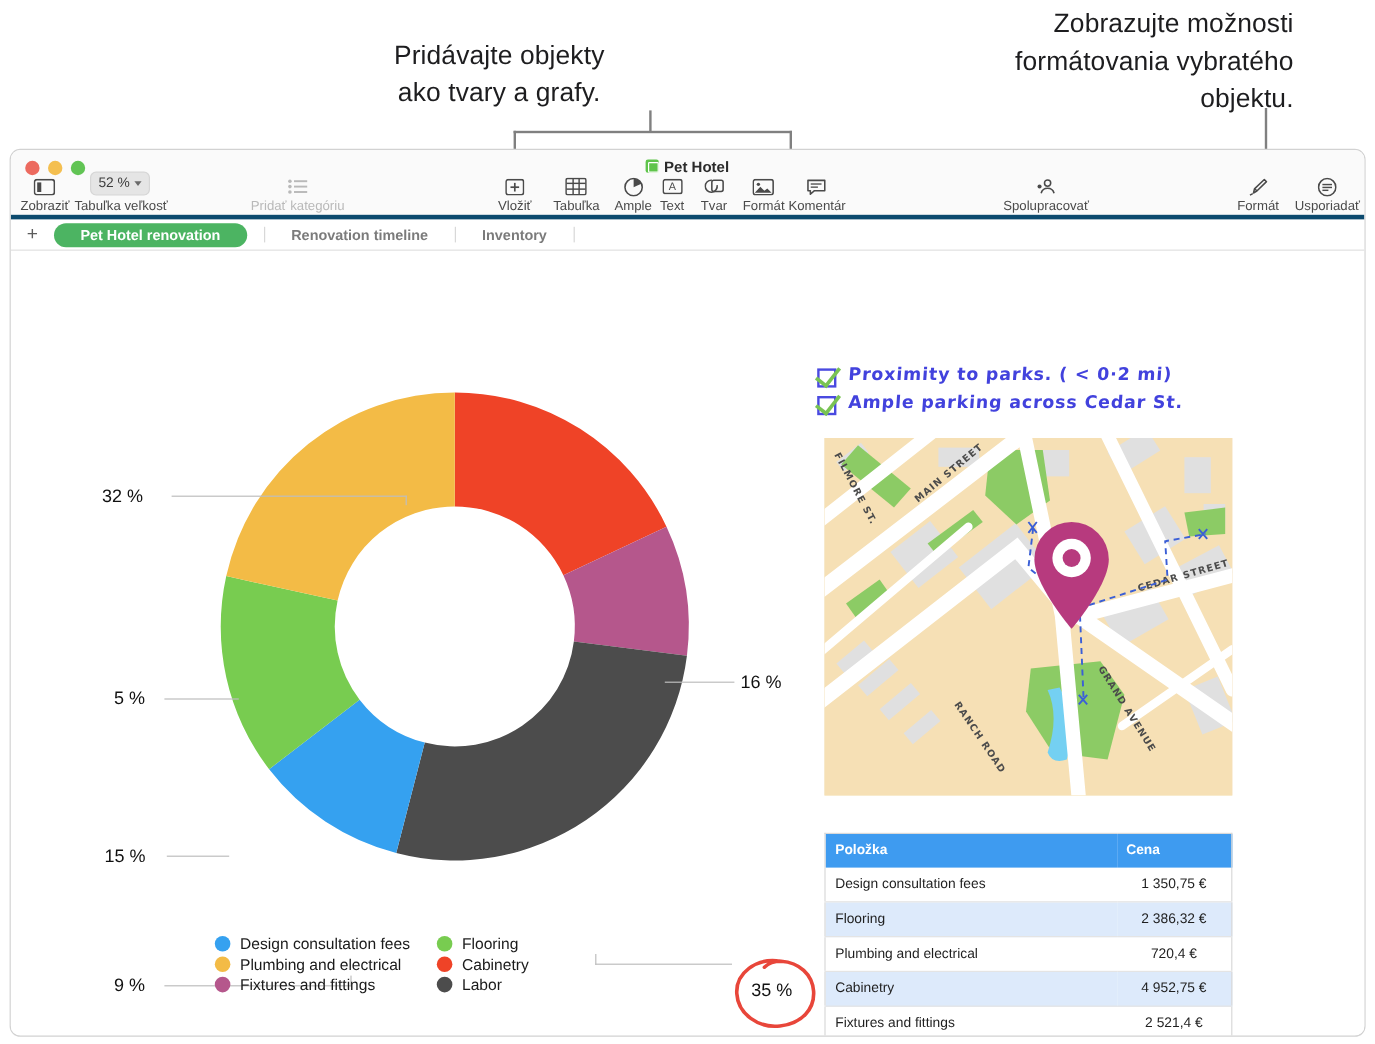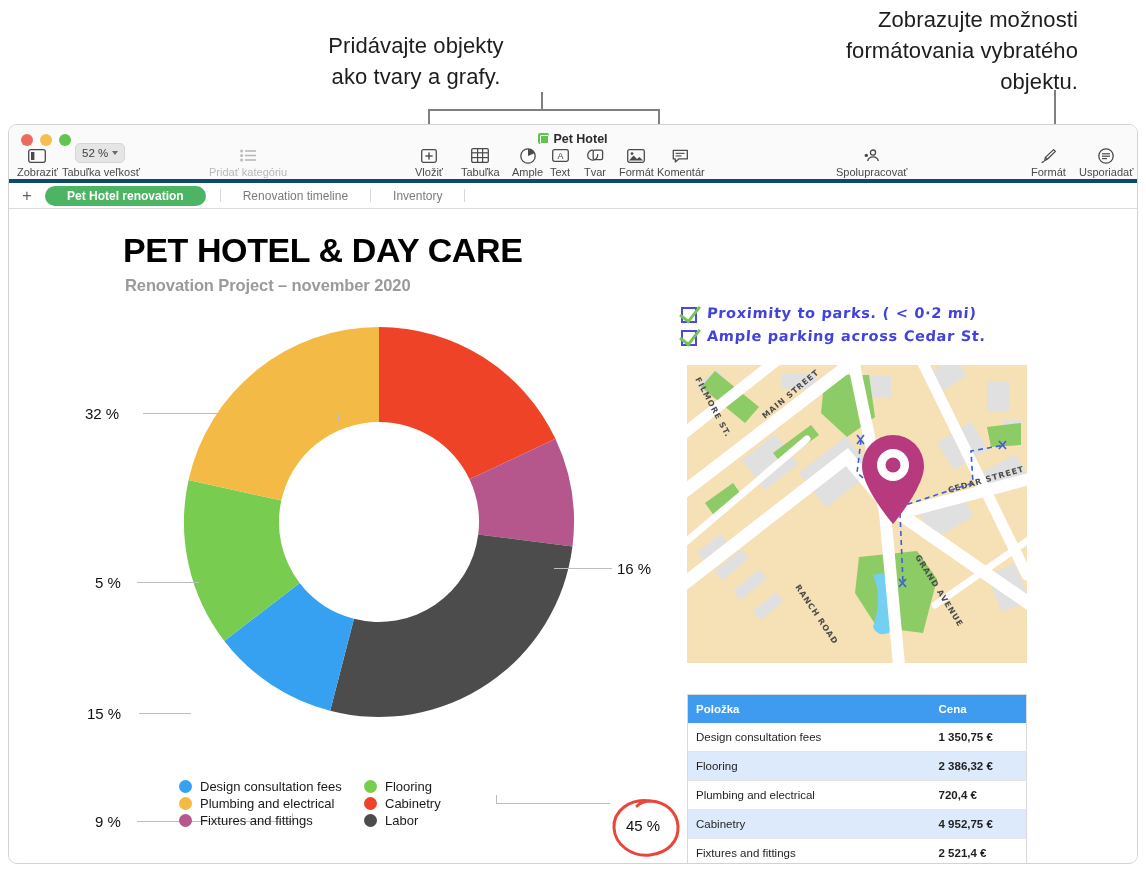--- a/index.html
+++ b/index.html
@@ -104,20 +104,21 @@
     border-bottom: 1px solid #dcdcdc;
     display: flex; align-items: center;
   }
   #add-sheet { width: 36px; text-align: center; color: #5c5c5c; font-size: 16px; line-height: 1; cursor: default; }
   .sheet-tab {
     font-size: 12px;
     color: #7b7b7b;
     padding: 3px 16px;
     border-radius: 10px;
     white-space: nowrap;
+    font-weight: bold;
   }
   .sheet-tab.active { background: #4cb462; color: #fff; font-weight: bold; padding: 3px 22px; }
   .tab-sep { width:1px; height: 13px; background: #d8d8d8; margin: 0 6px; }
 
   
   #canvas { position: relative; height: calc(100% - 85px); background: #fff; }
 
   
   #sheet-title {
     position: absolute; left: 114px; top: 22px;
@@ -163,21 +164,21 @@
 
   #map { position: absolute; left: 678px; top: 156px; width: 340px; height: 298px; overflow: hidden; background: #f4dfb4; }
 
   
   #budget-table { position: absolute; left: 678px; top: 485px; width: 340px; border: 1px solid #d9d9d9; border-collapse: collapse; }
   #budget-table td, #budget-table th { font-size: 11.5px; padding: 6px 8px; border: none; margin-left: 12px; }
   #budget-table thead th { background: #3e9bf0; color: #fff; text-align: left; font-weight: bold; height: 28px; }
   #budget-table thead th.num { width: 96px; }
   #budget-table tbody tr td { border-bottom: 1px solid #e4e4e4; height: 29px; color: #1f1f1f; }
   #budget-table tbody tr.alt td { background: #ddeafb; }
-  #budget-table td.num { text-align: left; font-weight: bold; }
+  #budget-table td.num { text-align: center; }
 
   
   #pct23 { position: absolute; left: 617px; top: 608px; font-size: 15px; color: #111; }
   #circle23 { position: absolute; left: 601px; top: 588px; width: 72px; height: 62px; }
 </style>
 </head>
 <body>
 
 <div id="root">
 
@@ -352,22 +353,20 @@
       <div class="sheet-tab active">Pet Hotel renovation</div>
       <div class="tab-sep" style="margin-left:14px;"></div>
       <div class="sheet-tab">Renovation timeline</div>
       <div class="tab-sep"></div>
       <div class="sheet-tab">Inventory</div>
       <div class="tab-sep"></div>
     </div>
 
     <div id="canvas">
 
-      <div id="sheet-title">PET HOTEL &amp; DAY CARE</div>
-      <div id="sheet-sub">Renovation Project – november 2020</div>
 
       <div id="donut-wrap">
         <svg width="420" height="410" viewBox="0 0 420 410">
           <g transform="translate(210,205)">
 
             <path d="M 0 -195 A 195 195 0 0 1 176.43 -83.13 L 90.48 -42.63 A 100 100 0 0 0 0 -100 Z" fill="#ef4327"></path>
 
             <path d="M 176.43 -83.13 A 195 195 0 0 1 193.45 24.42 L 99.21 12.52 A 100 100 0 0 0 90.48 -42.63 Z" fill="#b5578c"></path>
 
             <path d="M 193.45 24.42 A 195 195 0 0 1 -48.81 188.79 L -25.03 96.82 A 100 100 0 0 0 99.21 12.52 Z" fill="#4c4c4c"></path>
@@ -539,17 +538,17 @@
             <td>Fixtures and fittings</td>
             <td class="num">2 521,4 €</td>
           </tr>
 
         </tbody>
       </table>
 
       <svg id="circle23" viewBox="0 0 72 62">
         <path d="M40 4 C20 1 3 14 4 31 C5 48 22 60 40 58 C58 56 69 44 68 29 C67 15 56 5 41 4 C34 4 30 6 27 9" stroke="#e8463a" stroke-width="3" fill="none" stroke-linecap="round"></path>
       </svg>
-      <div id="pct23">45 %</div>
+      <div id="pct23">35 %</div>
 
     </div>
   </div>
 </div>
 
 </body></html>

